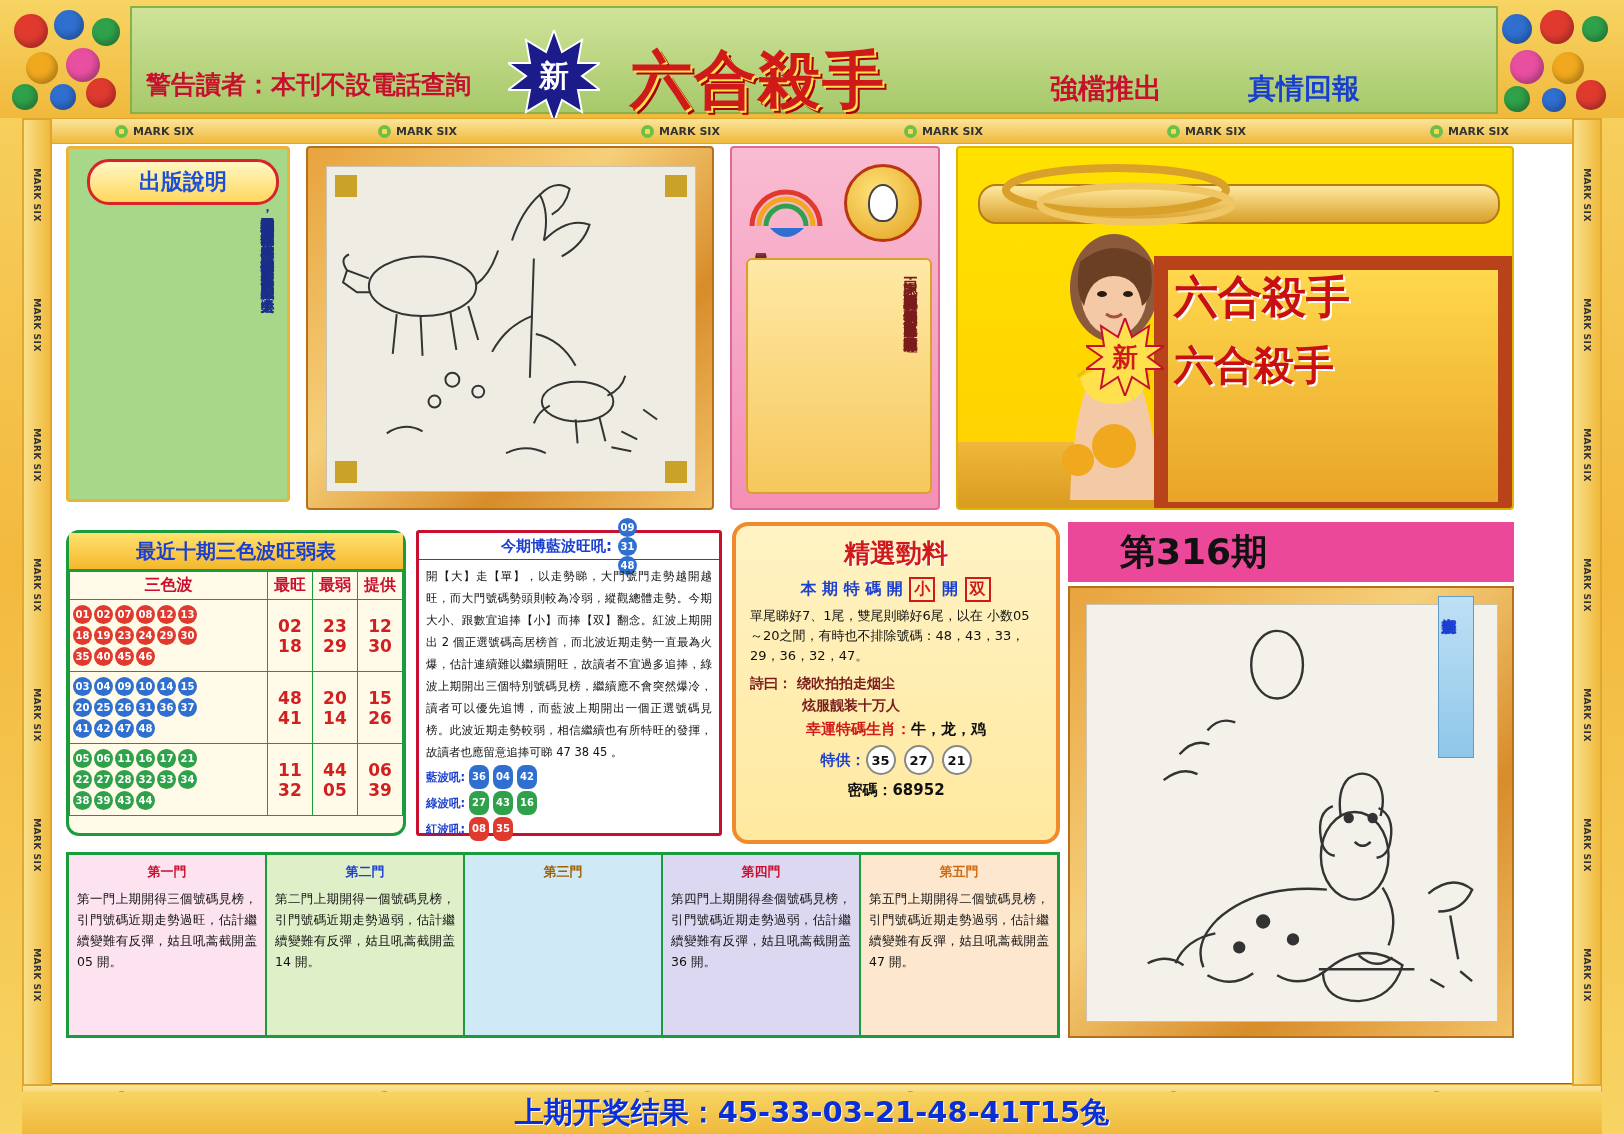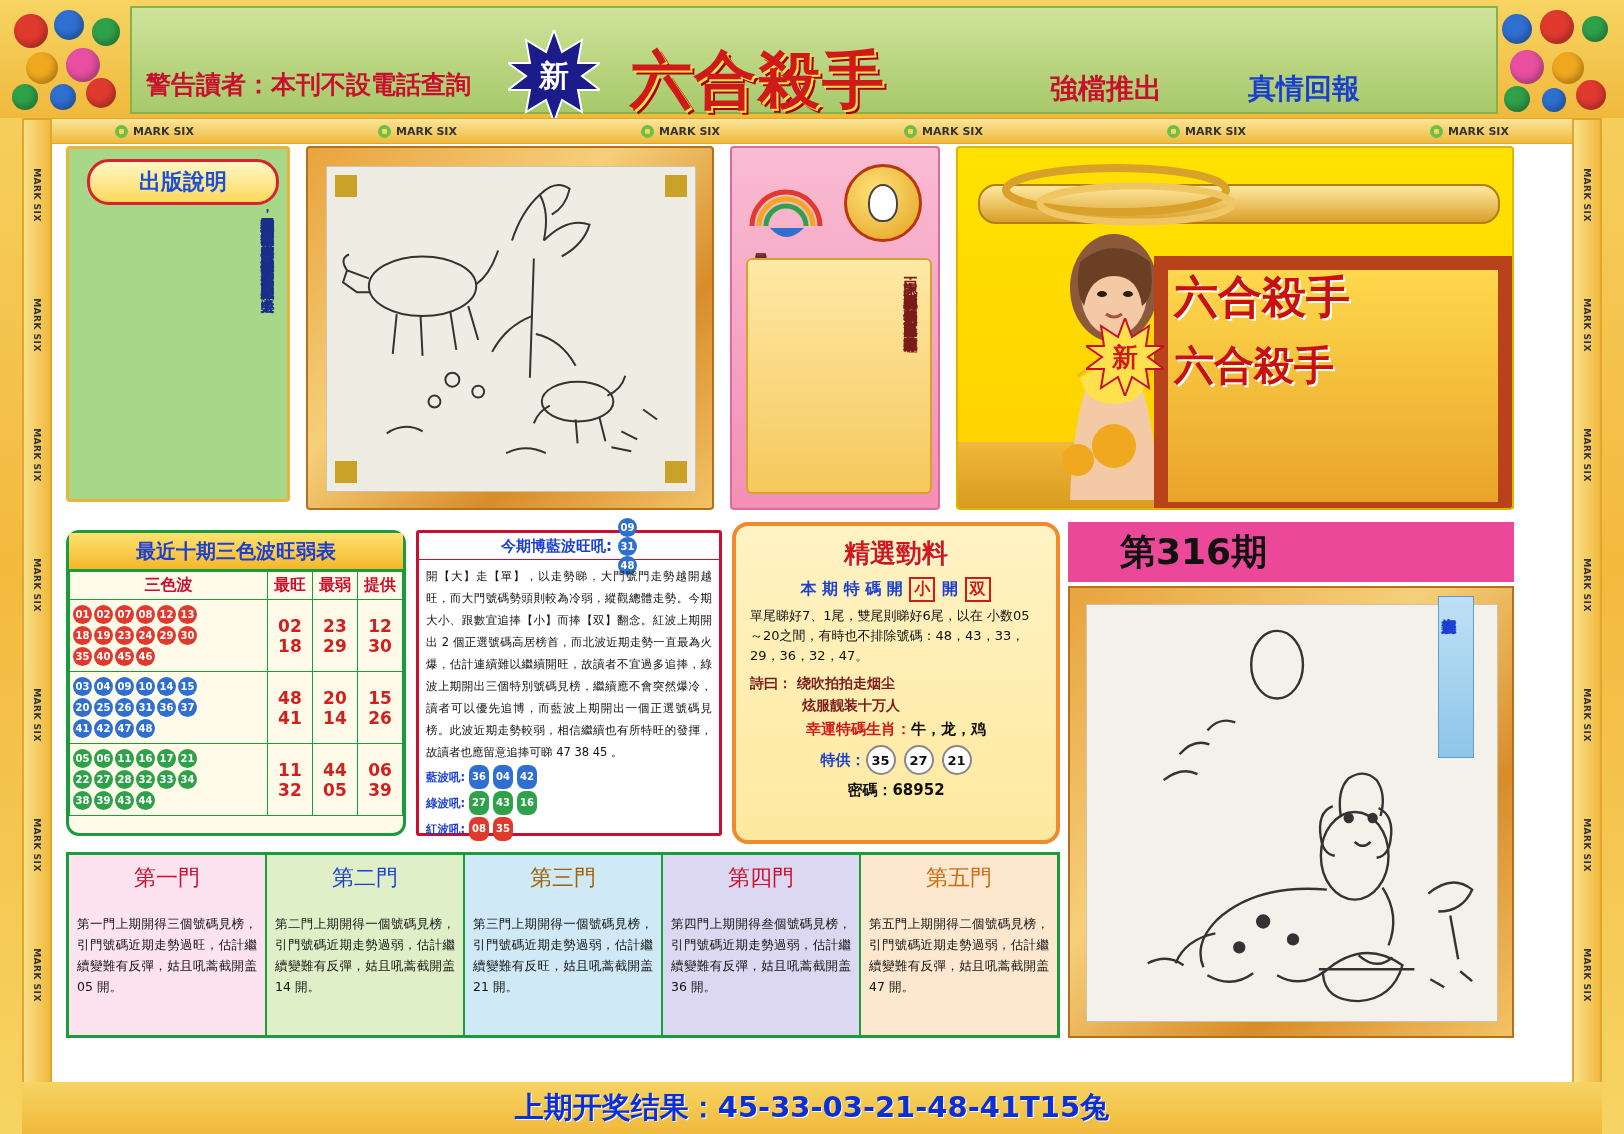--- a/index.html
+++ b/index.html
@@ -52,21 +52,21 @@
   .mstrip{position:absolute;left:22px;right:22px;height:24px;
      background:linear-gradient(180deg,#fbe59b,#f0b93c);border:1px solid #e0a72c;
      display:flex;align-items:center;justify-content:space-around;}
   .mstrip.top{top:118px}
   .mstrip.bot{bottom:24px}
   .mitem{font-size:11px;font-weight:bold;color:#333;display:flex;align-items:center;gap:5px;}
   .flower{width:13px;height:13px;border-radius:50%;
      background:radial-gradient(circle at 50% 50%,#ffd84d 0 30%,#6cbf4b 32% 100%);}
 
   
-  .resultbar{position:absolute;left:22px;right:22px;bottom:0;height:52px;
+  .resultbar{position:absolute;left:22px;right:22px;bottom:0;height:42px;
      display:flex;align-items:center;justify-content:center;
      background:linear-gradient(180deg,#f7d463,#f0b93c);}
   .resultbar .t{font-size:29px;font-weight:bold;color:#0b2fd6;
      text-shadow:1px 1px 0 #fff;white-space:nowrap;}
 
   
   .panel{position:absolute;box-sizing:border-box;}
 
   
   #pub{left:66px;top:146px;width:224px;height:356px;background:#a7d88a;
@@ -174,21 +174,21 @@
   #pic2 .inner{width:100%;height:100%;background:#f3f1ea;border:1px solid #c9c3b2;position:relative;overflow:hidden;}
   #tab-right{position:absolute;left:1438px;top:596px;width:34px;height:160px;
      background:linear-gradient(180deg,#bfe0f5,#8fc6ea);border:1px solid #5f9dc8;}
   #tab-right span{writing-mode:vertical-rl;text-orientation:upright;font-size:15px;font-weight:bold;color:#1b3fd0;
      display:block;text-align:center;margin-top:10px;}
 
   
   #doors{left:66px;top:852px;width:994px;height:186px;border:3px solid #1a9b3c;display:flex;}
   .door{flex:1;border-right:2px solid #1a9b3c;padding:8px 8px;box-sizing:border-box;position:relative;}
   .door:last-child{border-right:none;}
-  .door .dt{text-align:center;font-size:22px;font-weight:normal;margin-bottom:20px;}
+  .door .dt{text-align:center;font-size:13px;font-weight:bold;margin-bottom:7px;}
   .door .dbody{font-size:12.5px;line-height:21px;color:#111;text-align:justify;}
 </style>
 </head>
 <body>
 
 <div id="page">
 
   <div class="frame-outer"></div>
   <div class="frame-green"></div>
   <div class="inner-white"></div>
@@ -614,21 +614,20 @@
       <div class="door" style="background: rgb(253, 226, 239);">
         <div class="dt" style="color: rgb(200, 16, 46);">第一門</div>
         <div class="dbody">第一門上期開得三個號碼見榜，引門號碼近期走勢過旺，估計繼續變難有反彈，姑且吼蒿截開盖 05 開。</div>
       </div>
       <div class="door" style="background: rgb(223, 240, 200);">
         <div class="dt" style="color: rgb(27, 63, 208);">第二門</div>
         <div class="dbody">第二門上期開得一個號碼見榜，引門號碼近期走勢過弱，估計繼續變難有反彈，姑且吼蒿截開盖 14 開。</div>
       </div>
       <div class="door" style="background: rgb(207, 233, 247);">
         <div class="dt" style="color: #a16207;">第三門</div>
-        <div class="dbody">第三門上期開得一個號碼見榜，引門號碼近期走勢過弱，估計繼續變難有反旺，姑且吼蒿截開盖 21 開。</div>
       </div>
       <div class="door" style="background: rgb(220, 216, 242);">
         <div class="dt" style="color: rgb(200, 16, 46);">第四門</div>
         <div class="dbody">第四門上期開得叁個號碼見榜，引門號碼近期走勢過弱，估計繼續變難有反彈，姑且吼蒿截開盖 36 開。</div>
       </div>
       <div class="door" style="background: rgb(253, 231, 207);">
         <div class="dt" style="color: rgb(208, 106, 16);">第五門</div>
         <div class="dbody">第五門上期開得二個號碼見榜，引門號碼近期走勢過弱，估計繼續變難有反彈，姑且吼蒿截開盖 47 開。</div>
       </div>
     </div>

